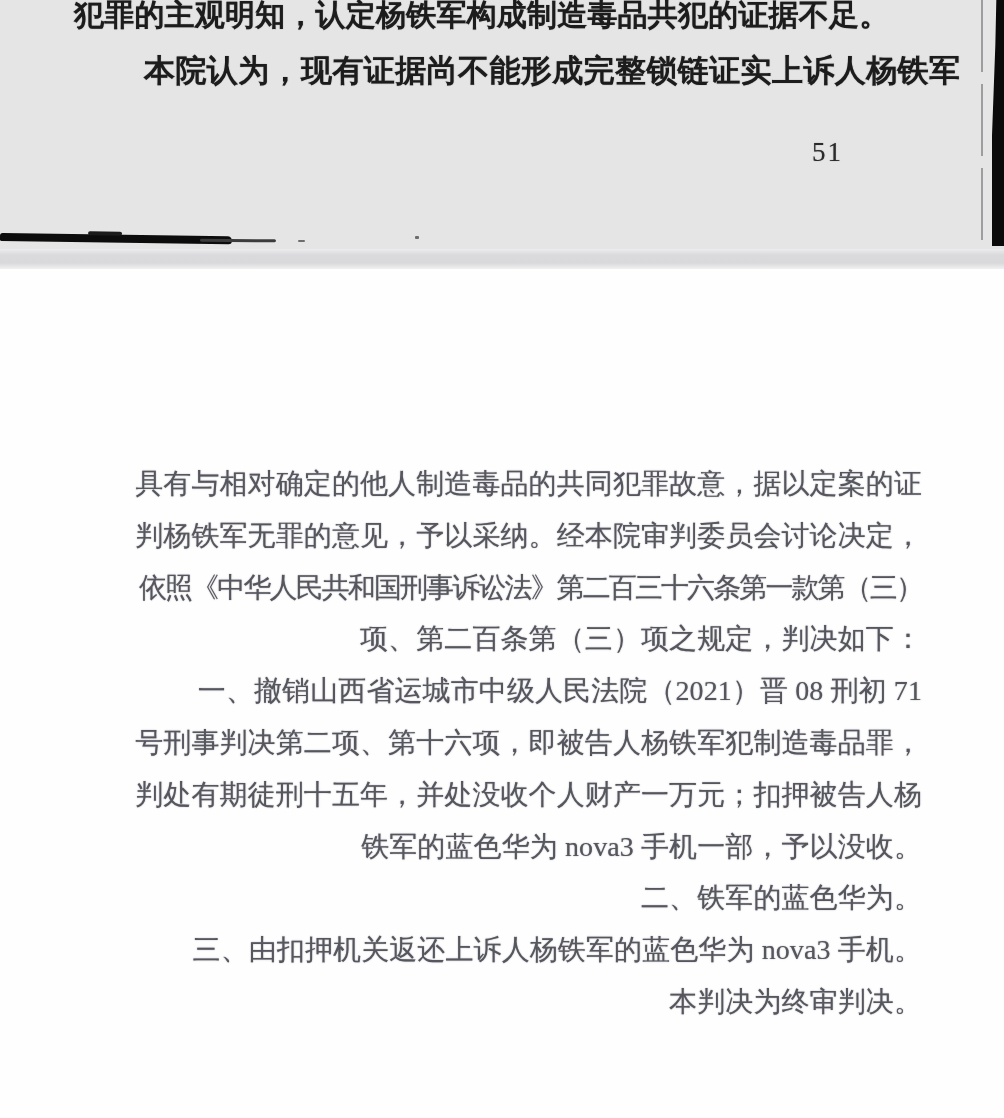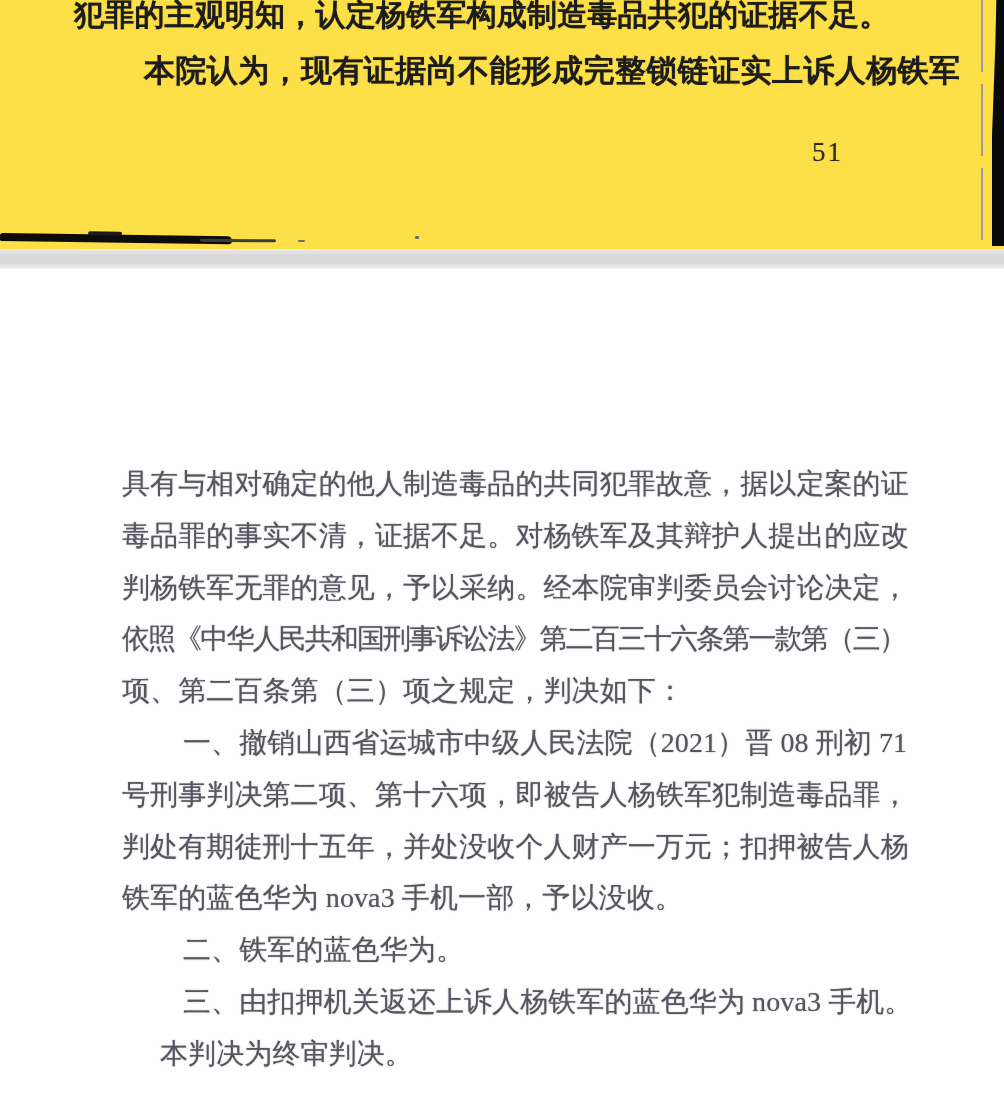--- a/index.html
+++ b/index.html
@@ -16,21 +16,21 @@
     width: 1004px;
     height: 1118px;
     background: #fefefe;
     overflow: hidden;
   }
   
   .top-region {
     position: absolute;
     left: 0; top: 0;
     width: 1004px; height: 249px;
-    background: #fde047;
+    background: #e5e5e5;
   }
   .tline {
     position: absolute;
     white-space: nowrap;
     color: #1c1c1c;
     font-weight: 600;
     text-shadow: 0 0 1px rgba(20,20,20,0.55);
   }
   .tline1 {
     left: 74px; top: -4px;
@@ -123,20 +123,21 @@
     font-size: 28px;
     color: #55565e;
     font-weight: 500;
     text-shadow: 0 0 1.3px rgba(95,95,105,0.7);
   }
   .bline {
     height: 51.8px;
     line-height: 51.8px;
     white-space: nowrap;
     letter-spacing: 0.1px;
+    text-align: right;
   }
   .bline.indent    { padding-left: 61px; }
   .bline.indent-sm { padding-left: 38px; }
   .bline.tight     { letter-spacing: -1.9px; }
 </style>
 </head>
 <body>
 
 <div class="page">
 
@@ -152,21 +153,20 @@
       <span class="speck s2"></span>
     </div>
     <div class="vline"></div>
     <div class="blackbar"></div>
   </div>
 
   <div class="band"></div>
 
   <div class="body-block">
     <div class="bline">具有与相对确定的他人制造毒品的共同犯罪故意，据以定案的证</div>
-    <div class="bline">毒品罪的事实不清，证据不足。对杨铁军及其辩护人提出的应改</div>
     <div class="bline">判杨铁军无罪的意见，予以采纳。经本院审判委员会讨论决定，</div>
     <div class="bline tight">依照《中华人民共和国刑事诉讼法》第二百三十六条第一款第（三）</div>
     <div class="bline">项、第二百条第（三）项之规定，判决如下：</div>
     <div class="bline indent">一、撤销山西省运城市中级人民法院（2021）晋 08 刑初 71</div>
     <div class="bline">号刑事判决第二项、第十六项，即被告人杨铁军犯制造毒品罪，</div>
     <div class="bline">判处有期徒刑十五年，并处没收个人财产一万元；扣押被告人杨</div>
     <div class="bline">铁军的蓝色华为 nova3 手机一部，予以没收。</div>
     <div class="bline indent">二、铁军的蓝色华为。</div>
     <div class="bline indent">三、由扣押机关返还上诉人杨铁军的蓝色华为 nova3 手机。</div>
     <div class="bline indent-sm">本判决为终审判决。</div>

